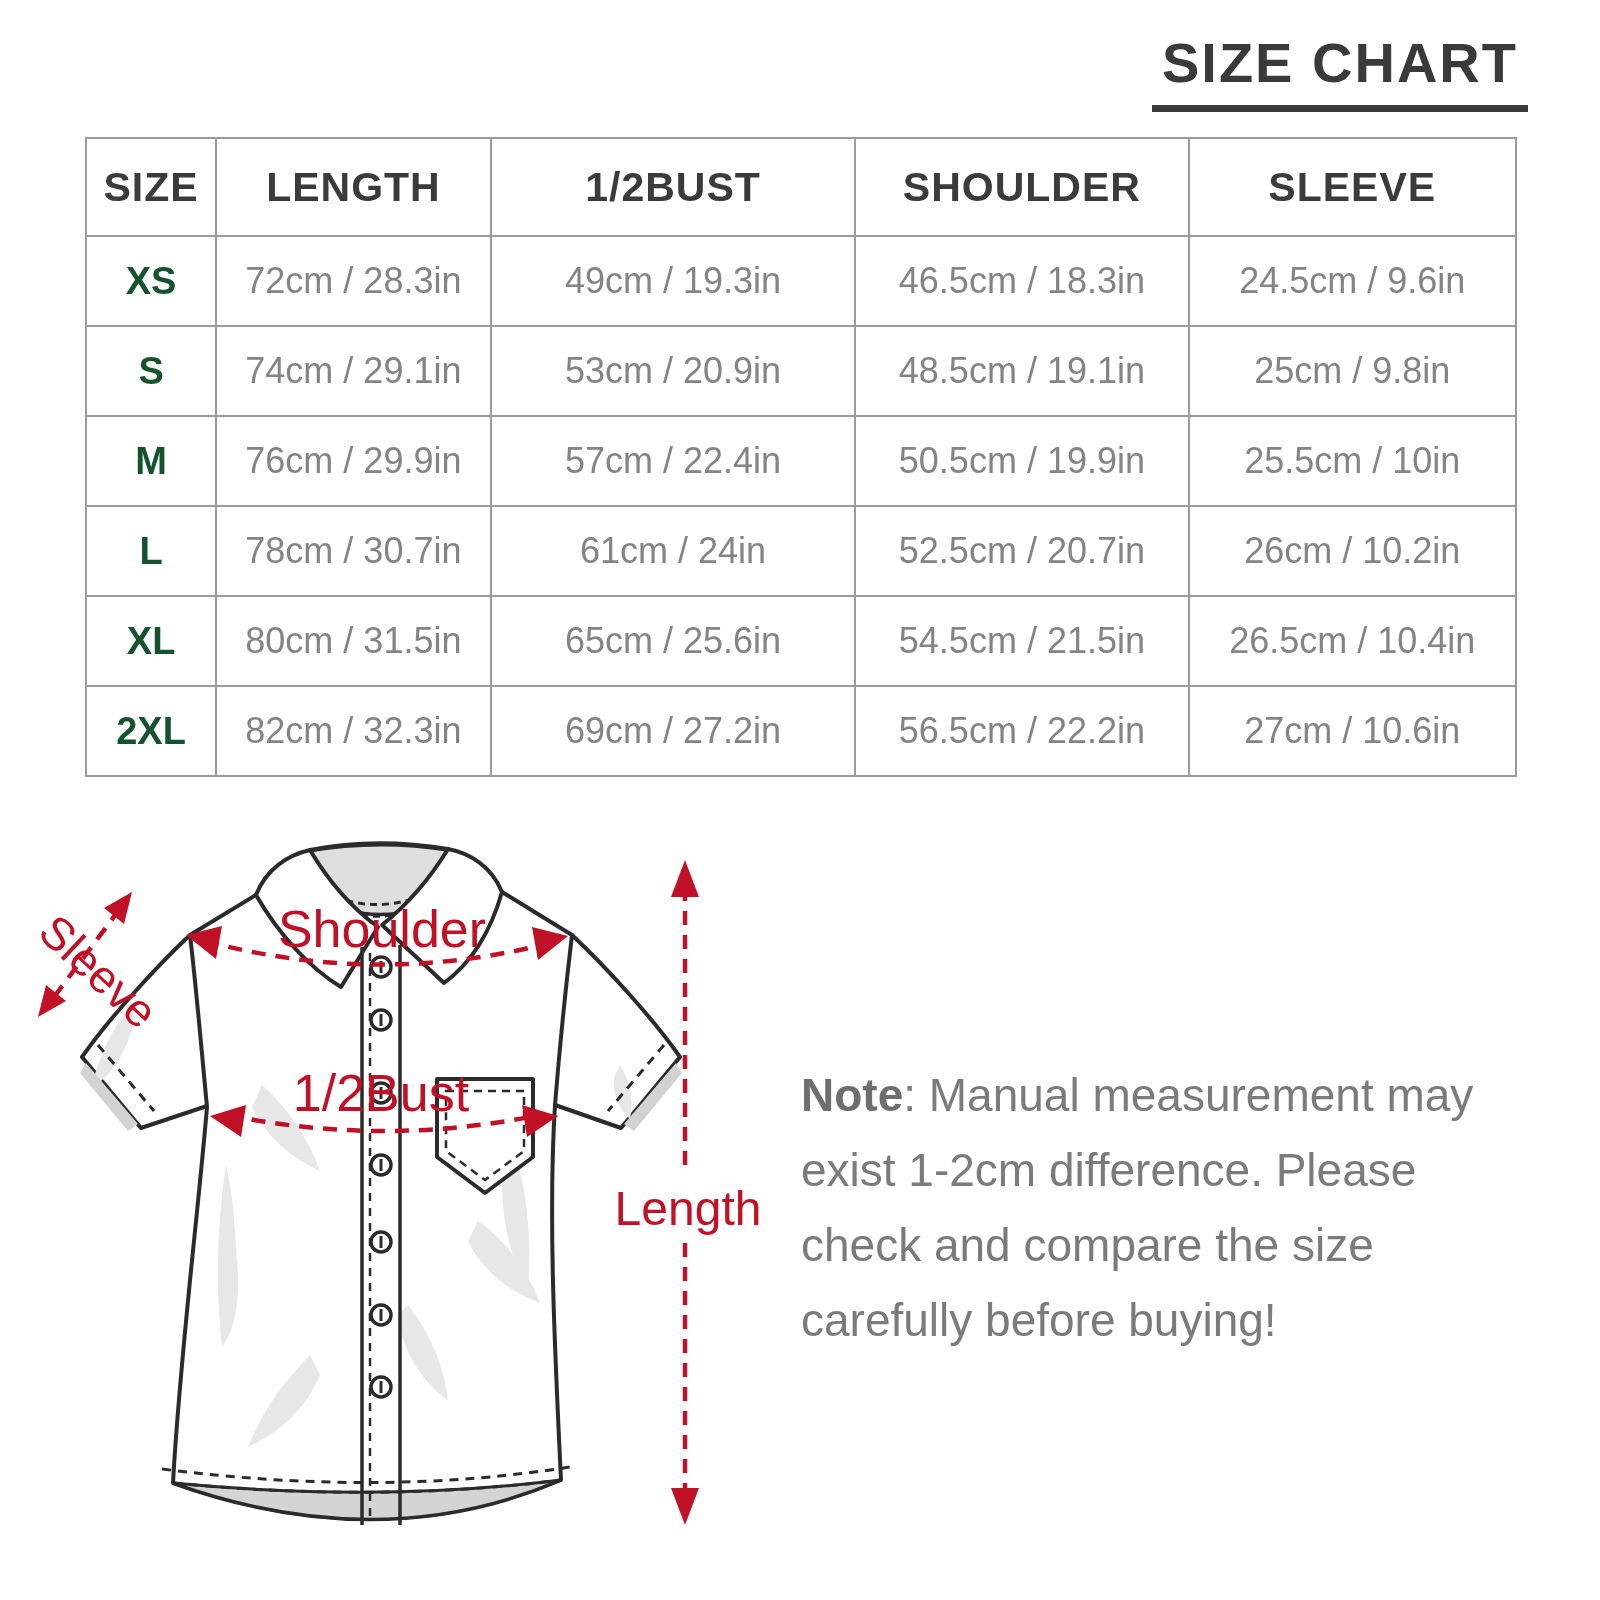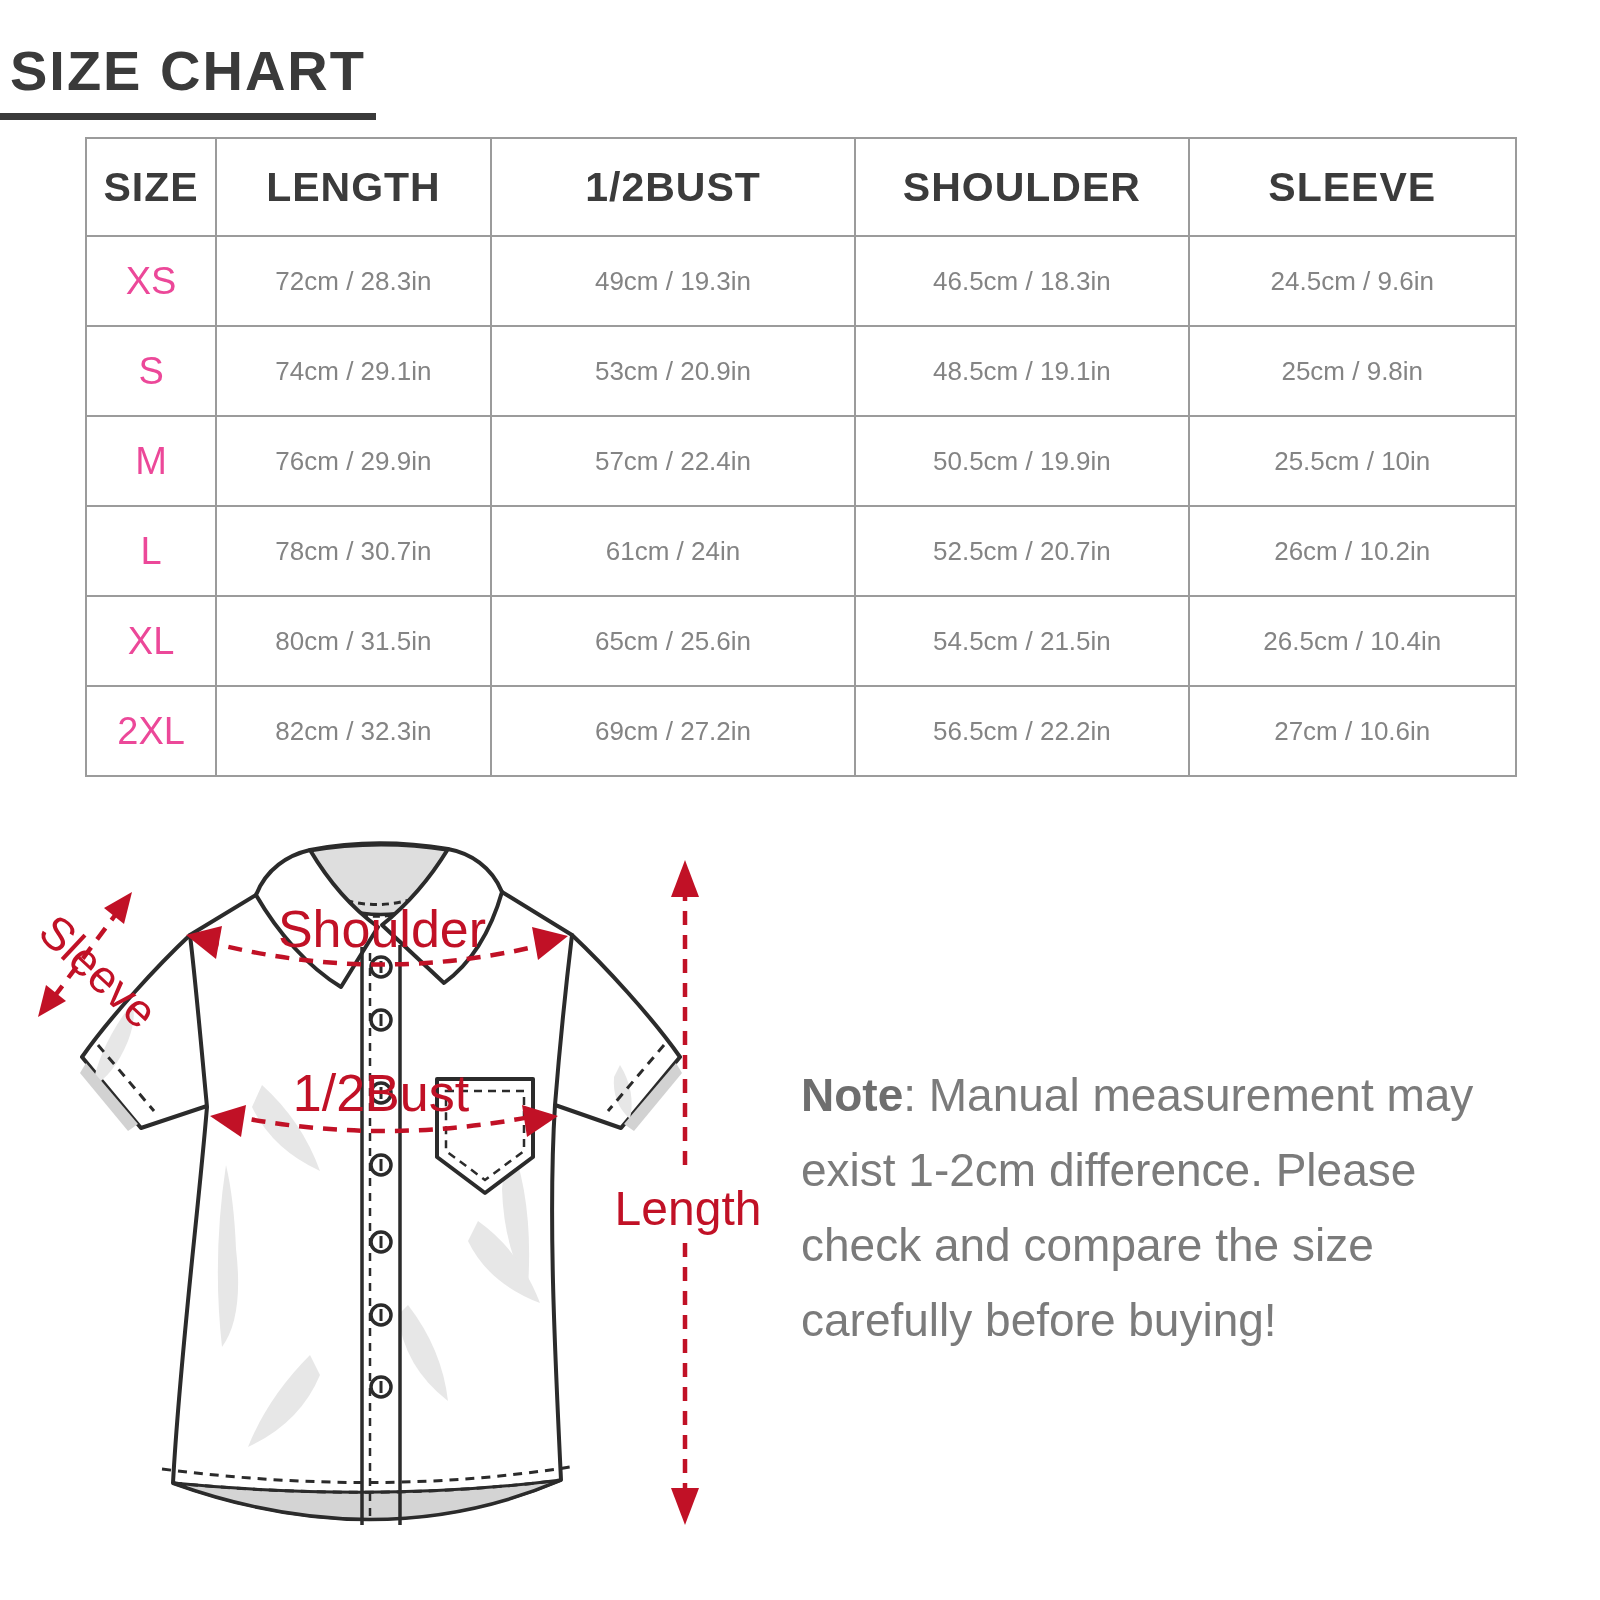--- a/index.html
+++ b/index.html
@@ -3,21 +3,21 @@
 <meta charset="utf-8">
 <style>
   html,body{margin:0;padding:0;}
   body{
     width:1600px;height:1600px;position:relative;overflow:hidden;
     background:#ffffff;
     font-family:"Liberation Sans", sans-serif;
   }
   
   .title-wrap{
-    position:absolute;left:0;top:38px;width:1528px;text-align:left;
+    position:absolute;left:0;top:30px;width:1528px;text-align:right;
   }
   .title{
     display:inline-block;
     font-size:56px;font-weight:bold;color:#3a3a3a;letter-spacing:2px;
     padding:0 10px 10px 10px;
     border-bottom:7px solid #3a3a3a;
   }
   
   table.size-table{
     position:absolute;left:85px;top:137px;
@@ -26,24 +26,24 @@
   }
   table.size-table th, table.size-table td{
     border:2px solid #9b9b9b;
     text-align:center;vertical-align:middle;
     padding:0;
   }
   table.size-table th{
     font-size:41px;font-weight:bold;color:#3b3b3b;letter-spacing:1px;
   }
   table.size-table td.size-cell{
-    font-size:38px;font-weight:normal;color:#ec4899;
+    font-size:38px;font-weight:bold;color:#14532d;
   }
   table.size-table td.val-cell{
-    font-size:26px;font-weight:normal;color:#848484;
+    font-size:36px;font-weight:normal;color:#848484;
   }
   col.c-size{width:9.1%;}
   col.c-length{width:19.2%;}
   col.c-bust{width:25.5%;}
   col.c-shoulder{width:23.3%;}
   col.c-sleeve{width:22.9%;}
   
   .shirt-svg{
     position:absolute;left:10px;top:835px;width:760px;height:765px;
   }

